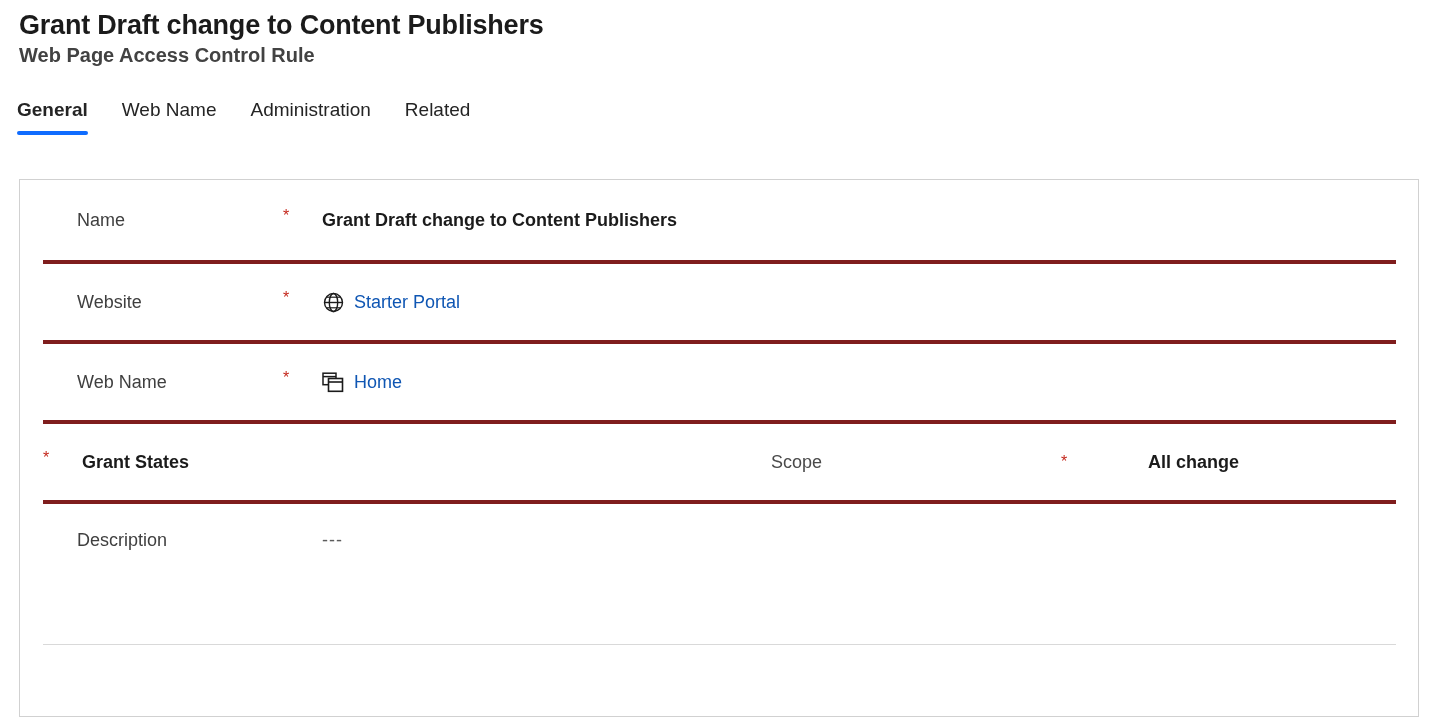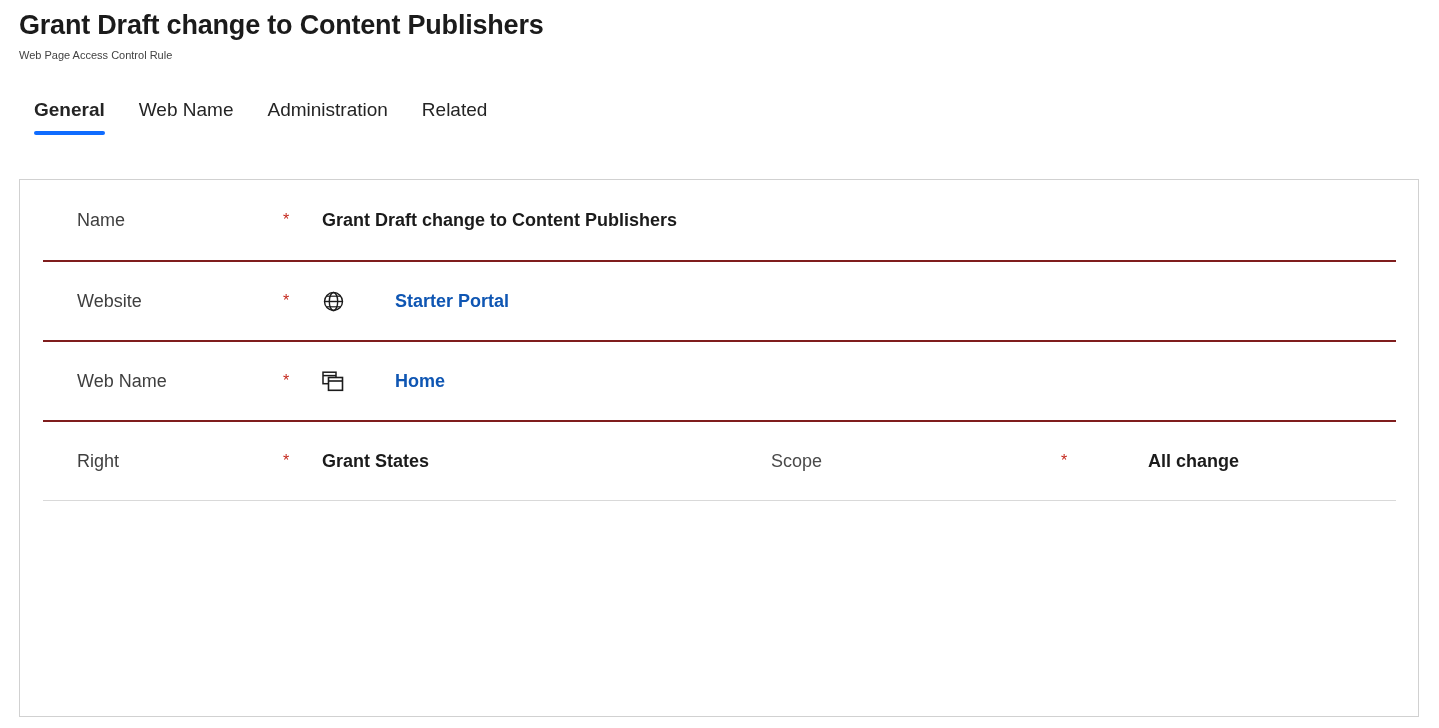--- a/index.html
+++ b/index.html
@@ -22,31 +22,31 @@
   }
   .page-title {
     font-size: 27px;
     font-weight: bold;
     line-height: 34px;
     color: #1b1b1b;
     letter-spacing: -0.2px;
     white-space: nowrap;
   }
   .page-subtitle {
-    font-size: 11px;
-    font-weight: normal;
+    font-size: 20px;
+    font-weight: bold;
     line-height: 22px;
     color: #424242;
     margin-top: 2px;
     white-space: nowrap;
   }
 
   
   .tabbar {
-    margin: 25px 0 0 34px;
+    margin: 25px 0 0 17px;
     display: flex;
     align-items: flex-end;
     height: 44px;
   }
   .tab {
     position: relative;
     font-size: 19px;
     color: #242424;
     line-height: 26px;
     padding: 0 0 12px 0;
@@ -82,35 +82,35 @@
 
   .form-row {
     position: relative;
     display: flex;
     align-items: center;
     height: 80px;
     margin: 0 22px 0 23px;
     box-sizing: border-box;
   }
   .form-row + .form-row {
-    border-top: 2px solid #7f1d1d;
+    border-top: 4px solid #7f1d1d;
   }
   .form-row.row-description {
     height: 144px;
     align-items: flex-start;
     padding-top: 24px;
   }
   .bottom-rule {
     margin: 0 22px 0 23px;
     border-top: 1px solid #d9d9d9;
   }
 
   .field {
     display: flex;
-    align-items: center;
+    align-items: flex-start;
   }
   .field-label {
     width: 240px;
     font-size: 18px;
     color: #3f3f3f;
     line-height: 24px;
     padding-left: 34px;
     box-sizing: border-box;
     white-space: nowrap;
   }
@@ -132,23 +132,22 @@
     line-height: 24px;
     white-space: nowrap;
   }
   .field-value.plain {
     font-weight: normal;
     color: #5c5c5c;
     letter-spacing: 1px;
   }
   .field-value .link {
     color: #0f56b3;
-    font-weight: bold;
+    font-weight: normal;
     cursor: pointer;
-    margin-left: 41px;
   }
   .icon {
     display: inline-flex;
     align-items: center;
     justify-content: center;
     width: 22px;
     height: 22px;
     margin-right: 10px;
     flex: 0 0 auto;
   }
@@ -226,30 +225,38 @@
             <line x1="6.5" y1="10" x2="20.5" y2="10" stroke="#1b1b1b" stroke-width="1.6"></line>
           </svg>
         </span>
         <span class="link">Home</span>
       </div>
     </div>
   </div>
 
   <div class="form-row">
     <div class="field">
-      <div class="field-label">Right</div>
       <div class="req">*</div>
       <div class="field-value">
         <span>Grant States</span>
       </div>
     </div>
     <div class="col-second">
       <div class="field-label">Scope</div>
       <div class="req">*</div>
       <div class="field-value">
         <span>All change</span>
       </div>
     </div>
   </div>
 
+  <div class="form-row row-description">
+    <div class="field">
+      <div class="field-label">Description</div>
+      <div class="req empty">*</div>
+      <div class="field-value plain">
+        <span>---</span>
+      </div>
+    </div>
+  </div>
 
   <div class="bottom-rule"></div>
 </div>
 
 </body></html>

